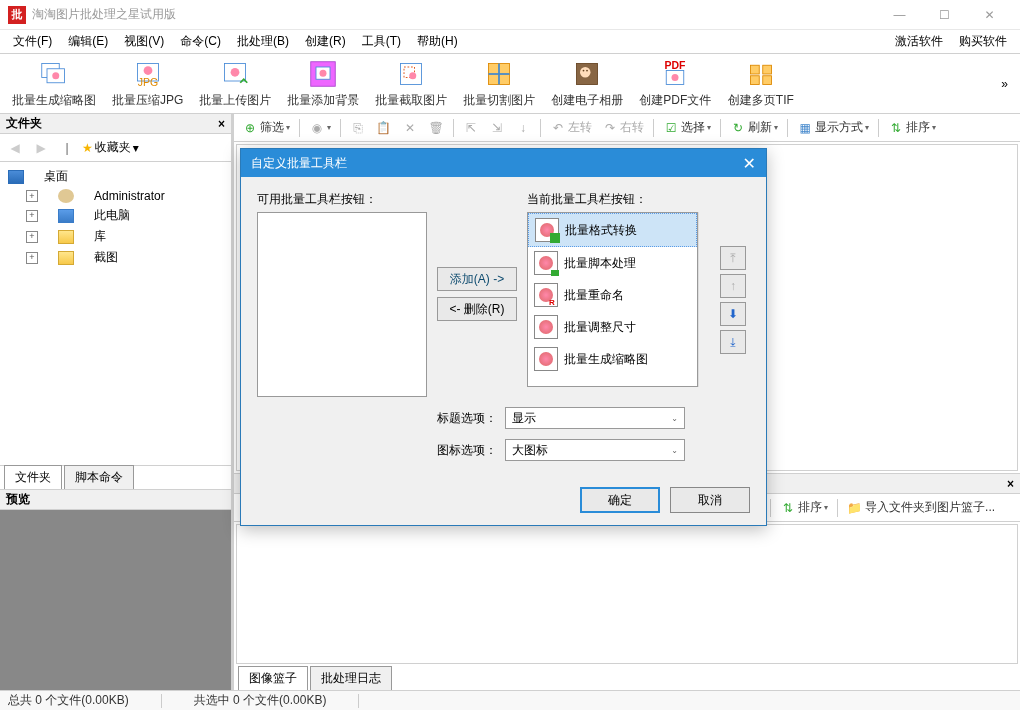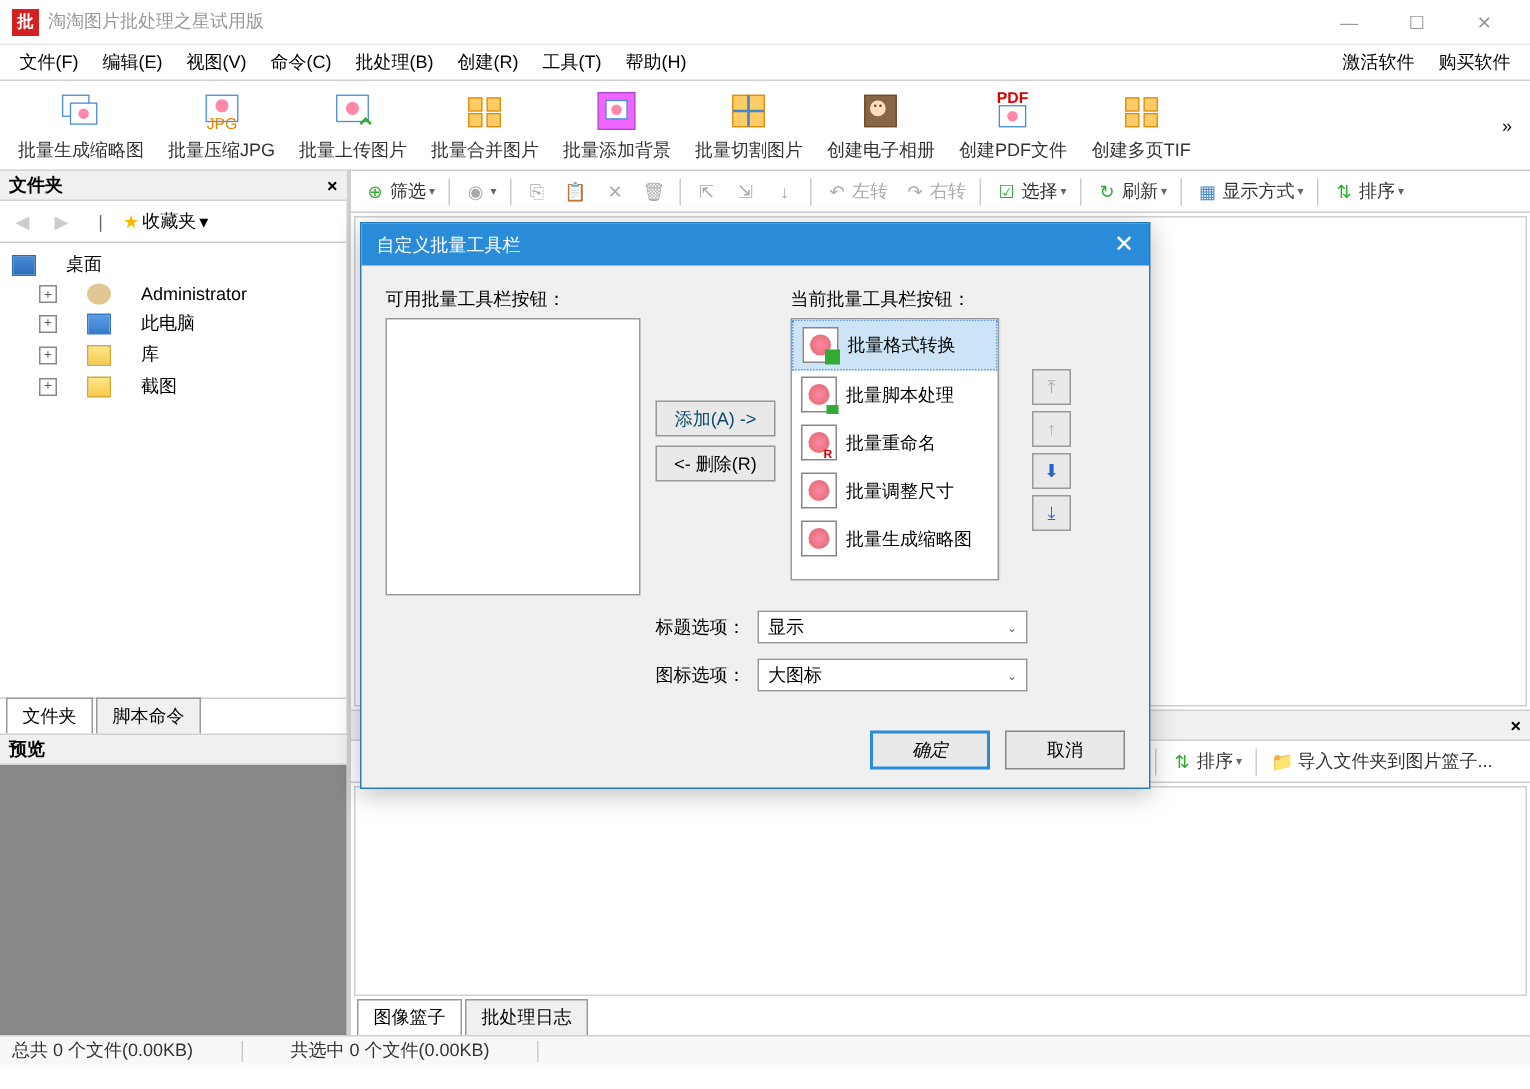--- a/index.html
+++ b/index.html
@@ -53,37 +53,37 @@
 .statusbar-sep { width: 1px; height: 14px; background: #ccc; }
 
 .dialog { position: absolute; left: 240px; top: 148px; width: 527px; background: #f0f0f0; border: 1px solid #2a7ab8; box-shadow: 0 4px 16px rgba(0,0,0,0.25); z-index: 100; }
 .dialog-title { height: 28px; background: #2a8cd8; color: #fff; display: flex; align-items: center; padding: 0 10px; }
 .dialog-title .dx { margin-left: auto; cursor: pointer; font-size: 16px; }
 .dialog-body { padding: 14px 16px; }
 .dialog-cols { display: flex; gap: 10px; }
 .dialog-col { display: flex; flex-direction: column; }
 .listbox { border: 1px solid #999; background: #fff; overflow: auto; }
 .listbox.avail { width: 170px; height: 185px; }
-.listbox.current { width: 139px; height: 175px; }
+.listbox.current { width: 171px; height: 175px; }
 .list-item { display: flex; align-items: center; gap: 6px; padding: 4px 6px; cursor: pointer; }
 .list-item.selected { background: #cde4f7; border: 1px dotted #5a9ce8; }
 .list-icon { width: 24px; height: 24px; border: 1px solid #888; background: #fff; display: flex; align-items: center; justify-content: center; position: relative; }
 .list-icon-inner { width: 14px; height: 14px; background: radial-gradient(#f8a, #d66); border-radius: 50%; }
 .list-badge { position: absolute; bottom: -2px; right: -2px; width: 10px; height: 10px; font-size: 8px; }
 .move-btns { display: flex; flex-direction: column; gap: 6px; justify-content: center; }
 .move-btn { width: 80px; height: 24px; border: 1px solid #999; background: #e9e9e9; cursor: pointer; }
 .move-btn:disabled { color: #0c4a6e; }
 .order-btns { display: flex; flex-direction: column; gap: 4px; justify-content: center; padding-left: 6px; }
 .order-btn { width: 26px; height: 24px; border: 1px solid #999; background: #e9e9e9; cursor: pointer; display: flex; align-items: center; justify-content: center; }
 .dialog-row { display: flex; align-items: center; margin-top: 10px; gap: 8px; }
 .dialog-row label { width: 60px; text-align: right; margin-left: 180px; }
 .dialog-select { flex: 1; height: 22px; border: 1px solid #999; background: #fff; padding: 0 6px; display: flex; align-items: center; justify-content: space-between; max-width: 180px; }
 .dialog-footer { display: flex; justify-content: flex-end; gap: 10px; padding: 12px 16px; }
 .dialog-footer button { width: 80px; height: 26px; border: 1px solid #888; background: #e9e9e9; cursor: pointer; }
-.dialog-footer button.primary { border: 2px solid #2a8cd8; font-style: italic; }
+.dialog-footer button.primary { border: 2px solid #2a8cd8; }
 .scrollbar-track { width: 16px; background: #f0f0f0; border-left: 1px solid #ddd; }
 .logo-svg { width: 28px; height: 28px; }
 </style>
 </head>
 <body>
 
 <div class="titlebar">
   <div class="titlebar-icon">批</div>
   <div class="titlebar-text">淘淘图片批处理之星试用版</div>
   <div class="titlebar-btns">
@@ -134,37 +134,36 @@
           <rect x="4" y="4" width="24" height="20" fill="#fff" stroke="#4a8cd8"></rect>
           <circle cx="16" cy="14" r="5" fill="#f8a"></circle>
           <path d="M22 26 L26 22 L30 26" stroke="#3a3" fill="none" stroke-width="2"></path>
         </svg>
       </div>
       <div class="tool-label">批量上传图片</div>
     </div>
   <div class="tool-btn-large">
       <div class="tool-icon">
         <svg class="logo-svg" viewBox="0 0 32 32">
-          <rect x="4" y="6" width="10" height="10" fill="#fc6" stroke="#d80"></rect>
-          <rect x="18" y="6" width="10" height="10" fill="#fc6" stroke="#d80"></rect>
-          <rect x="4" y="18" width="10" height="10" fill="#fc6" stroke="#d80"></rect>
-          <rect x="18" y="18" width="10" height="10" fill="#fc6" stroke="#d80"></rect>
-        </svg>
-      </div>
-      <div class="tool-label">批量合并图片</div>
-    </div>
-  <div class="tool-btn-large">
-      <div class="tool-icon">
-        <svg class="logo-svg" viewBox="0 0 32 32">
           <rect x="2" y="2" width="28" height="28" fill="#e6f" stroke="#a4c"></rect>
           <rect x="8" y="8" width="16" height="14" fill="#fff" stroke="#4a8cd8"></rect>
           <circle cx="16" cy="15" r="4" fill="#f8a"></circle>
         </svg>
       </div>
       <div class="tool-label">批量添加背景</div>
+    </div>
+  <div class="tool-btn-large">
+      <div class="tool-icon">
+        <svg class="logo-svg" viewBox="0 0 32 32">
+          <rect x="4" y="4" width="24" height="24" fill="#fff" stroke="#4a8cd8"></rect>
+          <rect x="8" y="8" width="12" height="12" fill="none" stroke="#d40" stroke-dasharray="2"></rect>
+          <circle cx="18" cy="18" r="4" fill="#f8a"></circle>
+        </svg>
+      </div>
+      <div class="tool-label">批量截取图片</div>
     </div>
   <div class="tool-btn-large">
       <div class="tool-icon">
         <svg class="logo-svg" viewBox="0 0 32 32">
           <rect x="4" y="4" width="24" height="24" fill="#fc6" stroke="#d80"></rect>
           <line x1="16" y1="4" x2="16" y2="28" stroke="#48c" stroke-width="2"></line>
           <line x1="4" y1="16" x2="28" y2="16" stroke="#48c" stroke-width="2"></line>
         </svg>
       </div>
       <div class="tool-label">批量切割图片</div>

